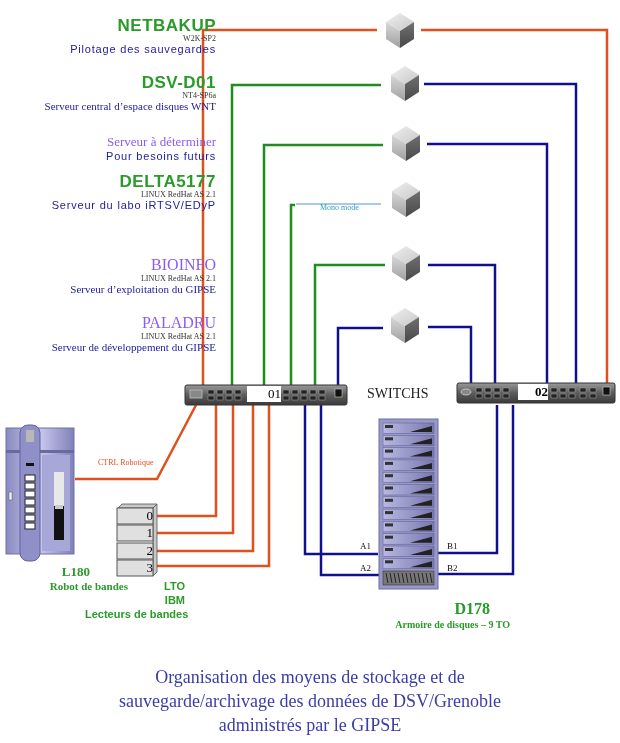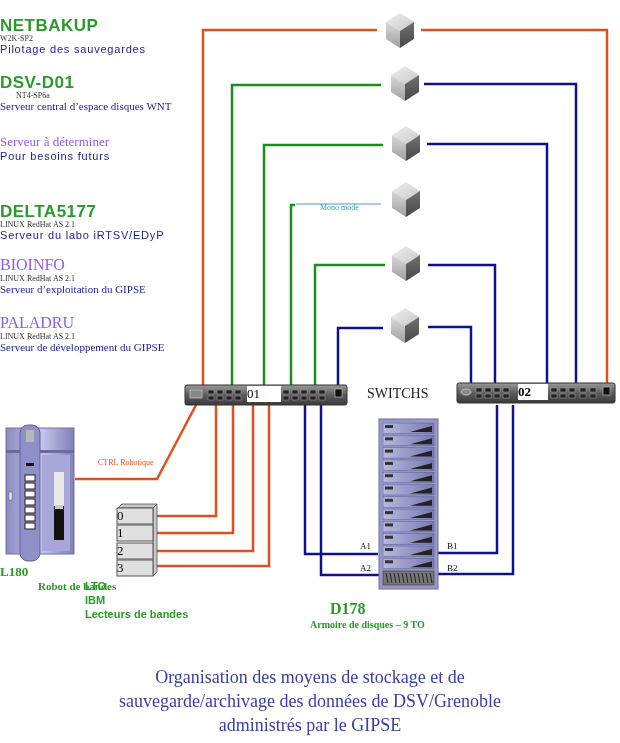--- a/index.html
+++ b/index.html
@@ -1,18 +1,18 @@
 <!DOCTYPE html>
 <html><head>
 <meta charset="utf-8">
 <style>
   html, body { margin: 0; padding: 0; background: #ffffff; }
   body { width: 620px; height: 743px; position: relative; overflow: hidden; }
   #diagram { position: absolute; left: 0; top: 0; width: 620px; height: 743px; }
-  .lbl { position: absolute; text-align: left; white-space: nowrap; }
+  .lbl { position: absolute; text-align: right; white-space: nowrap; }
   .srv-name-sans { font-family: "Liberation Sans", sans-serif; font-weight: bold; color: #2a9a2a; font-size: 17px; letter-spacing: 0.5px; }
   .srv-name-serif { font-family: "Liberation Serif", serif; color: #8b5cf6; font-size: 16px; }
   .srv-os { font-family: "Liberation Serif", serif; color: #333; font-size: 8px; }
   .srv-desc-sans { font-family: "Liberation Sans", sans-serif; color: #1c1c9c; font-size: 11px; letter-spacing: 0.8px; }
   .srv-desc-serif { font-family: "Liberation Serif", serif; color: #1c1c9c; font-size: 11px; }
   .switchs { font-family: "Liberation Serif", serif; font-size: 14px; color: #222; }
   .caption { font-family: "Liberation Serif", serif; color: #3c3caa; font-size: 18px; line-height: 24px; text-align: center; }
   .green-bold-serif { font-family: "Liberation Serif", serif; font-weight: bold; color: #2a9a2a; }
   .green-bold-sans { font-family: "Liberation Sans", sans-serif; font-weight: bold; color: #2a9a2a; font-size: 11px; }
   .tiny { font-family: "Liberation Serif", serif; font-size: 8px; }
@@ -263,21 +263,21 @@
   </div>
   <div class="lbl" style="left:0;top:73px;width:216px;">
     <div class="srv-name-sans">DSV-D01</div>
     <div class="srv-os" style="margin-top:-2px;padding-left:16px;">NT4-SP6a</div>
     <div class="srv-desc-serif">Serveur central d’espace disques WNT</div>
   </div>
   <div class="lbl" style="left:0;top:134px;width:216px;">
     <div class="srv-name-serif" style="font-size:13px;">Serveur à déterminer</div>
     <div class="srv-desc-sans">Pour besoins futurs</div>
   </div>
-  <div class="lbl" style="left:0;top:202px;width:216px;">
+  <div class="lbl" style="left:0;top:172px;width:216px;">
     <div class="srv-name-sans">DELTA5177</div>
     <div class="srv-os" style="margin-top:-2px;">LINUX RedHat AS 2.1</div>
     <div class="srv-desc-sans">Serveur du labo iRTSV/EDyP</div>
   </div>
   <div class="lbl" style="left:0;top:256px;width:216px;">
     <div class="srv-name-serif">BIOINFO</div>
     <div class="srv-os">LINUX RedHat AS 2.1</div>
     <div class="srv-desc-serif">Serveur d’exploitation du GIPSE</div>
   </div>
   <div class="lbl" style="left:0;top:314px;width:216px;">

